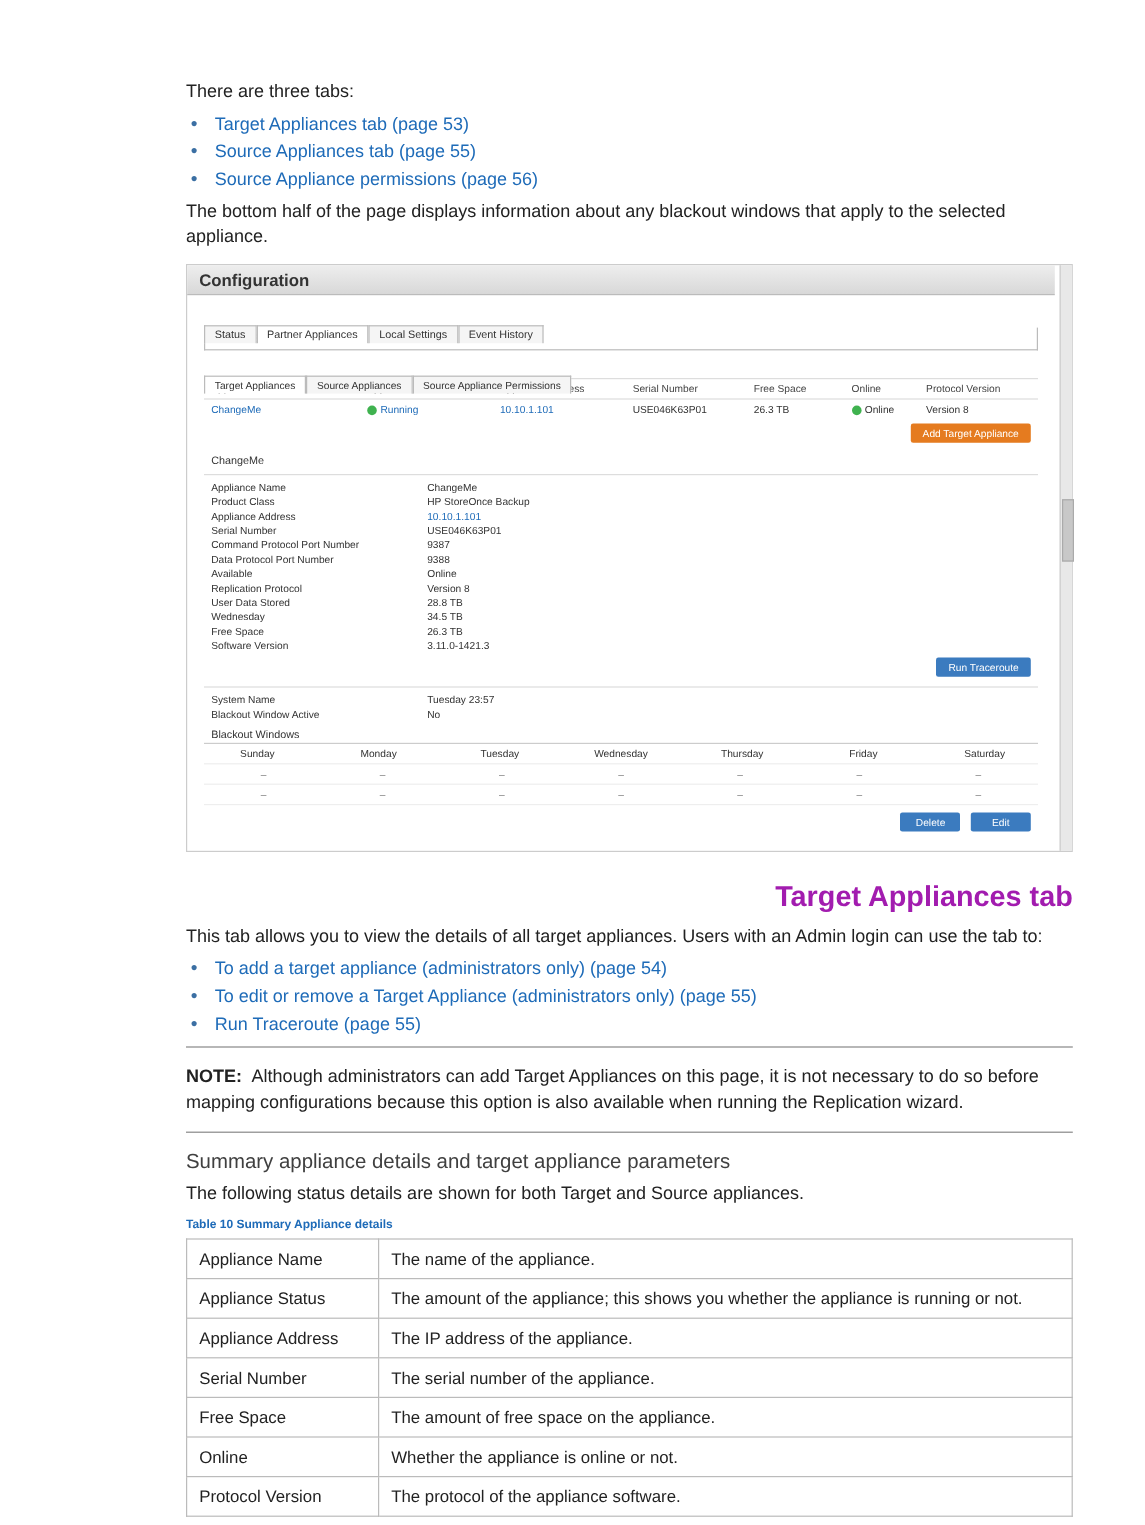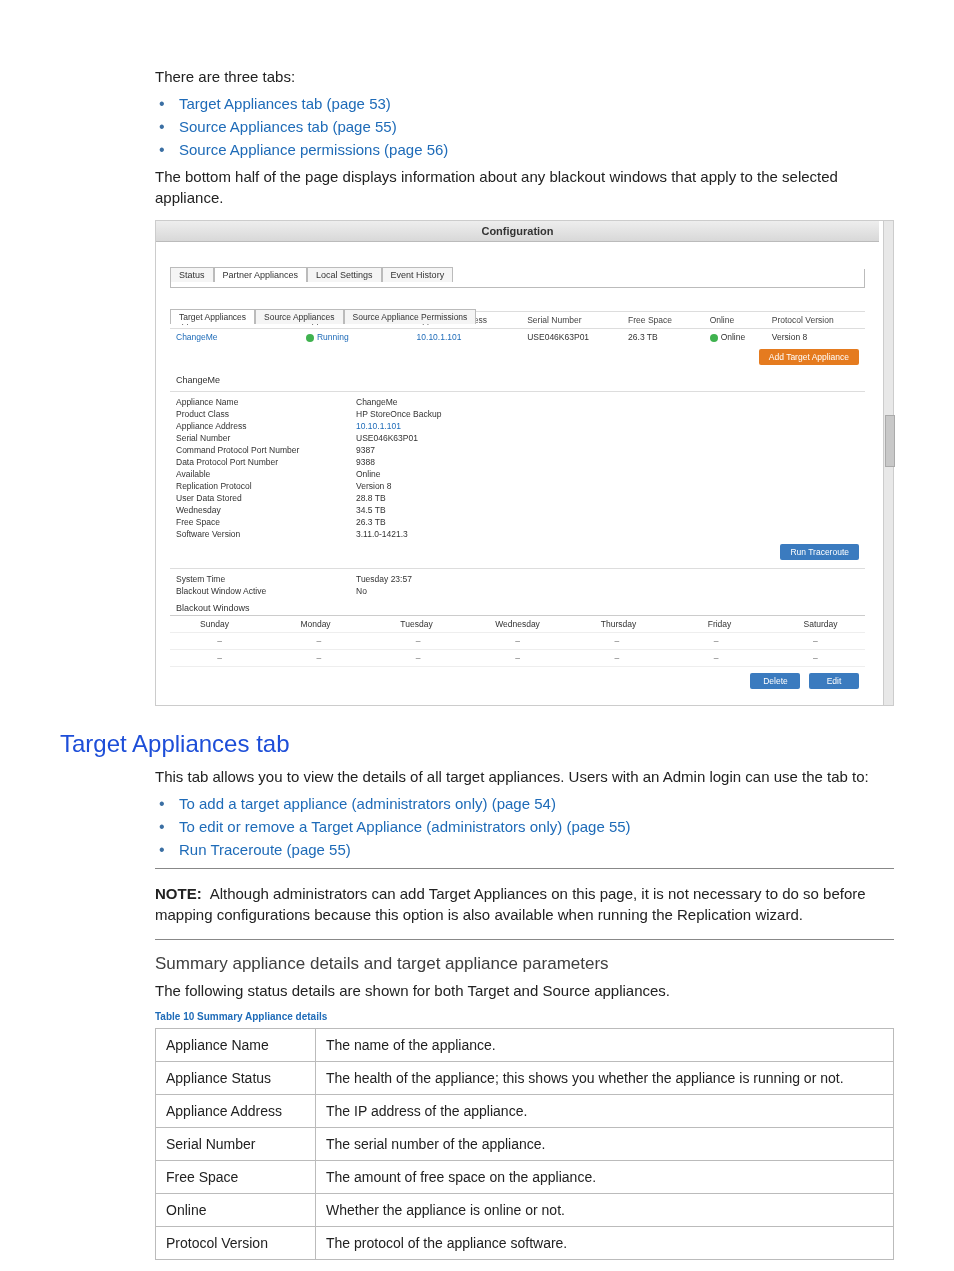--- a/index.html
+++ b/index.html
@@ -4,35 +4,35 @@
 <style>
   * { box-sizing: border-box; margin: 0; padding: 0; }
   html, body { width: 954px; background: #fff; font-family: Arial, Helvetica, sans-serif; color: #222; }
   .page { padding: 60px 60px 40px 60px; }
   .indent { margin-left: 95px; }
   p { font-size: 15px; line-height: 1.4; margin: 6px 0; }
   ul.links { list-style: none; margin: 8px 0 8px 0; }
   ul.links li { margin: 6px 0 6px 24px; position: relative; font-size: 15px; }
   ul.links li::before { content: "•"; color: #3b6fa3; position: absolute; left: -20px; font-size: 16px; }
   a.link { color: #1e6bb8; text-decoration: none; }
-  h1.section { font-size: 24px; font-weight: 400; color: #1d4ed8; margin: 24px 0 8px 0; }
+  h1.section { font-size: 24px; font-weight: 700; color: #a21caf; margin: 24px 0 8px 0; text-align: right; }
   h2.subsection { font-size: 17px; font-weight: 400; color: #404040; margin: 14px 0 6px 0; }
   .note-block { border-top: 1px solid #888; border-bottom: 1px solid #888; padding: 8px 0; margin: 10px 0; }
   .note-label { font-weight: bold; margin-right: 8px; }
   .tbl-caption { color: #1e6bb8; font-weight: bold; font-size: 10px; margin: 10px 0 6px 0; }
   table.summary { width: 100%; border-collapse: collapse; font-size: 14px; }
   table.summary td { border: 1px solid #bbb; padding: 8px 10px; vertical-align: top; }
   table.summary td:first-child { width: 160px; }
 
   
   .figure { margin: 12px 0 20px 0; border: 1px solid #ccc; background: #fff; font-size: 9px; color: #333; position: relative; }
   .fig-scroll { position:absolute; right:0; top:0; bottom:0; width:10px; background:#e8e8e8; border-left:1px solid #ccc; }
   .fig-scroll::after { content:""; position:absolute; left:1px; top:40%; width:8px; height:50px; background:#c8c8c8; border:1px solid #aaa; }
   .fig-inner { padding: 0 14px 10px 0; }
-  .fig-title { background: linear-gradient(#eee,#d8d8d8); border-bottom: 1px solid #bbb; padding: 4px 10px; font-size: 11px; text-align: center; }
+  .fig-title { background: linear-gradient(#eee,#d8d8d8); border-bottom: 1px solid #bbb; padding: 4px 10px; font-size: 14px; }
   .fig-pad { padding: 8px 14px 0 14px; }
   .tabset { display:flex; gap:0; margin-top:4px; }
   .tab { border:1px solid #bbb; border-bottom:none; background:#f5f5f5; padding:2px 8px; font-size:9px; position:relative; top:13px; }
   .tab.active { background:#fff; font-weight:normal; }
   .panel-label { border:1px solid #bbb; border-top:none; padding:4px 8px; font-size:9px; background:#fff; }
   .subtabs { display:flex; margin-top:8px; }
   .subtabs .tab { font-size:8.5px; }
   .grid-hdr, .grid-row { display:grid; grid-template-columns: 1.3fr 1.1fr 1.1fr 1fr 0.8fr 0.6fr 0.9fr; gap:4px; padding:3px 6px; font-size:8.5px; border-top:1px solid #ddd; }
   .grid-hdr { color:#444; }
   .grid-row .blue { color:#1e6bb8; }
@@ -153,21 +153,21 @@
               </div>
               <div class="kv">
                 <div>Software Version</div>
                 <div class="v">3.11.0-1421.3</div>
               </div>
             </div>
           <div class="btn-row"><span class="btn blue">Run Traceroute</span></div>
           <div class="thin-div"></div>
           <div id="time-container">
               <div class="kv">
-                <div>System Time</div>
+                <div>System Name</div>
                 <div>Tuesday 23:57</div>
               </div>
               <div class="kv">
                 <div>Blackout Window Active</div>
                 <div>No</div>
               </div>
             </div>
 
           <div class="sect-label">Blackout Windows</div>
           <div class="days-hdr">
@@ -221,21 +221,21 @@
     <p>The following status details are shown for both Target and Source appliances.</p>
     <div class="tbl-caption">Table 10 Summary Appliance details</div>
     <table class="summary">
       <tbody id="summary-body">
           <tr>
             <td>Appliance Name</td>
             <td>The name of the appliance.</td>
           </tr>
           <tr>
             <td>Appliance Status</td>
-            <td>The health of the appliance; this shows you whether the appliance is running or not.</td>
+            <td>The amount of the appliance; this shows you whether the appliance is running or not.</td>
           </tr>
           <tr>
             <td>Appliance Address</td>
             <td>The IP address of the appliance.</td>
           </tr>
           <tr>
             <td>Serial Number</td>
             <td>The serial number of the appliance.</td>
           </tr>
           <tr>

